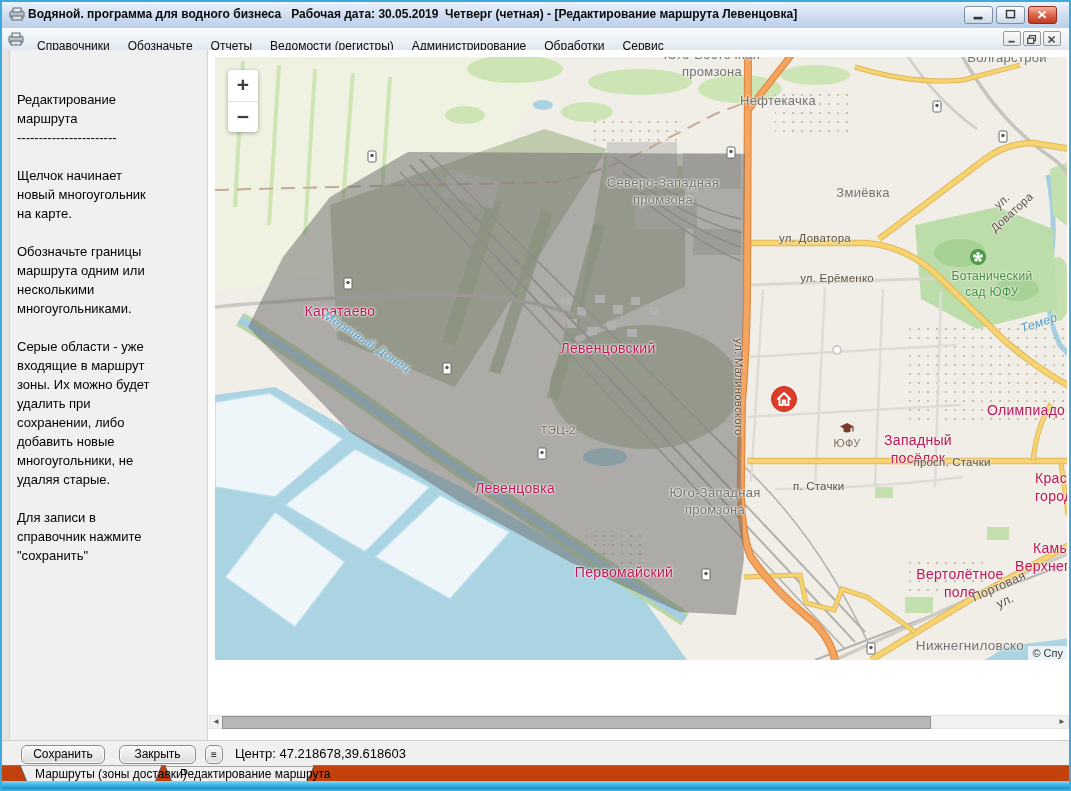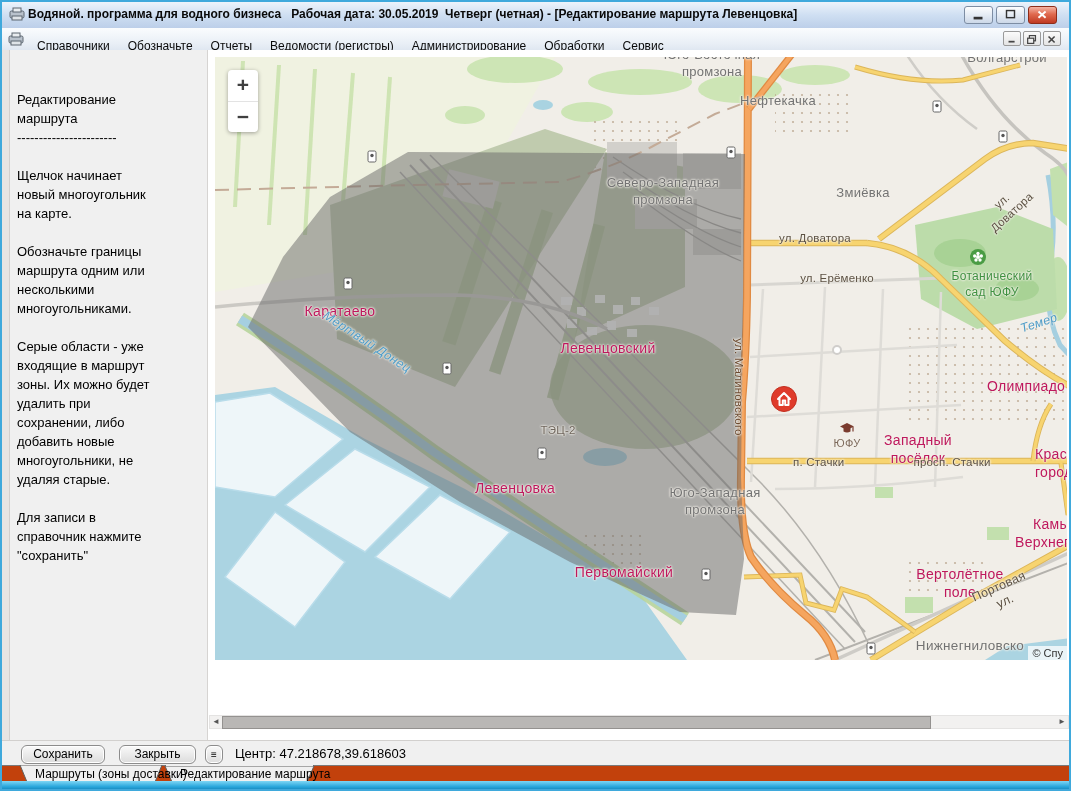--- a/index.html
+++ b/index.html
@@ -29,21 +29,21 @@
   
   #map{position:absolute;left:213px;top:7px;width:852px;height:603px;background:#f1eee8;overflow:hidden;}
   #map svg{position:absolute;left:0;top:0;}
   .ml{position:absolute;font-size:13px;color:#737373;white-space:pre-line;text-align:center;
       transform:translate(-50%,0);line-height:1.3;letter-spacing:.3px;
       text-shadow:0 0 2px #f4f1ea,0 0 2px #f4f1ea,0 0 3px #f4f1ea;}
   .ml.big{font-size:14px;color:#be185d;}
   .ml.small{font-size:11.5px;color:#5c5143;letter-spacing:.2px;}
   .ml.river{font-size:12.5px;font-style:italic;color:#4e9cc8;}
   .ml.green{font-size:12px;color:#3f9140;}
-  .ml.left{transform:none;text-align:left;}
+  .ml.left{transform:none;text-align:left;margin-top:24px;}
   .rot{transform:translate(-50%,-50%) rotate(var(--a));}
   #zoomctl{position:absolute;left:13px;top:13px;width:30px;height:62px;background:#fff;border-radius:4px;
     box-shadow:0 1px 4px rgba(0,0,0,.35);}
   #zoomctl .zb{height:31px;font-size:21px;font-weight:bold;color:#404040;text-align:center;line-height:30px;}
   #zoomctl .zb+.zb{border-top:1px solid #e3e3e3;}
   #marker{position:absolute;left:555px;top:328px;transform:translate(-50%,-50%);}
   #attribution{position:absolute;right:0;bottom:0;background:rgba(255,255,255,.75);
     font-size:11px;color:#333;padding:1px 4px;}
   
   #hscroll{position:absolute;left:207px;right:0;top:665px;height:14px;background:#f2f1f0;border:1px solid #e4e3e2;box-sizing:border-box;}

